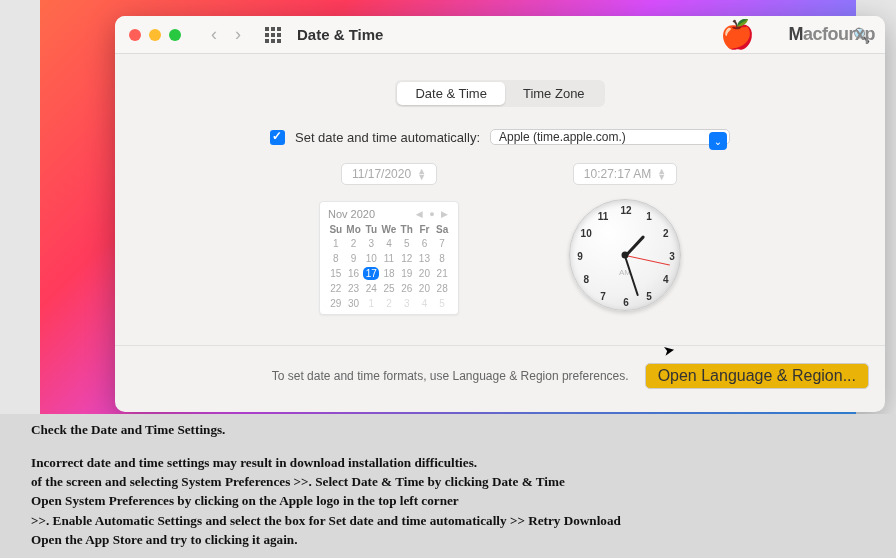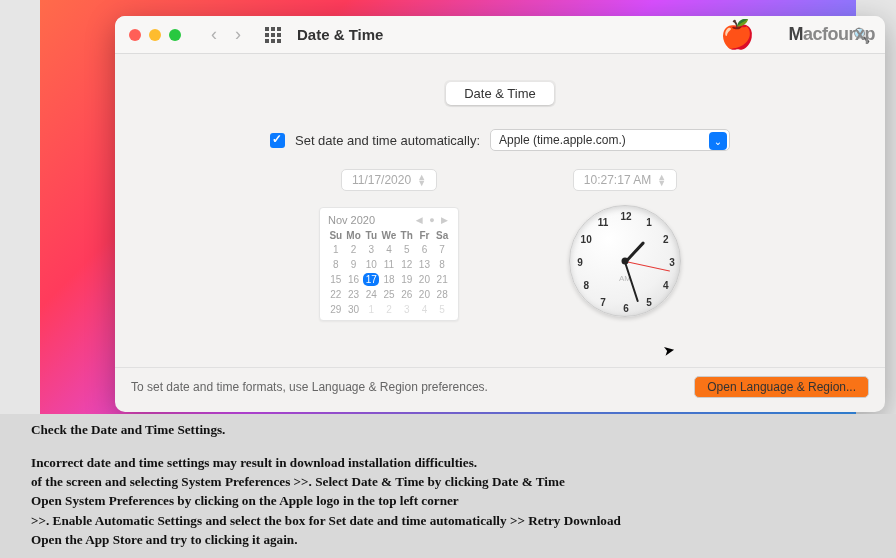--- a/index.html
+++ b/index.html
@@ -50,21 +50,21 @@
   .brand .m { color:#444; }
   .brand .rest { color:#888; font-weight:600; }
   .tabs { display:flex; justify-content:center; margin-top:26px; }
   .tabrow { display:flex; background:#e9e8e7; border-radius:6px; padding:2px; }
   .tab { padding:4px 18px; font-size:13px; border-radius:5px; color:#333; }
   .tab.active { background:#fff; box-shadow:0 1px 2px rgba(0,0,0,0.15); }
   .checkbox-row { display:flex; align-items:center; justify-content:center; margin-top:22px; gap:10px;}
   .checkbox { width:15px; height:15px; background:#0a7aff; border-radius:3px; position:relative; }
   .checkbox::after { content:'✓'; color:#fff; font-size:12px; position:absolute; top:-1px; left:2px; font-weight:bold;}
   .check-label { font-size:13px; color:#333;}
-  .server-select { width:240px; height:22px; background:#fff; border:1px solid #d0d0d0; border-radius:5px; display:flex; align-items:center; padding:0 8px; font-size:12px; color:#333; position:relative;}
+  .server-select { width:240px; height:16px; background:#fff; border:1px solid #d0d0d0; border-radius:5px; display:flex; align-items:center; padding:0 8px; font-size:12px; color:#333; position:relative;}
   .server-select .chev { position:absolute; right:2px; top:2px; width:18px; height:18px; background:#0a7aff; border-radius:4px; color:#fff; display:flex; align-items:center; justify-content:center; font-size:10px;}
   .main-area { display:flex; justify-content:center; gap:110px; margin-top:18px; align-items:flex-start;}
   .left-col { display:flex; flex-direction:column; align-items:center;}
   .date-field, .time-field { background:#fff; border:1px solid #ddd; border-radius:5px; padding:3px 10px; font-size:12px; color:#aaa; display:flex; align-items:center; gap:6px;}
   .stepper { color:#ccc; font-size:9px; line-height:6px; }
   .calendar { margin-top:16px; background:#fff; border:1px solid #e5e5e5; border-radius:4px; padding:6px 8px 4px; width:140px; box-shadow:0 1px 2px rgba(0,0,0,0.05);}
   .cal-head { display:flex; justify-content:space-between; align-items:center; font-size:11px; color:#999; margin-bottom:4px;}
   .cal-head .nav-small { font-size:9px; color:#ccc; letter-spacing:2px;}
   .cal-grid { display:grid; grid-template-columns:repeat(7,1fr); gap:2px 2px; font-size:10px; color:#aaa; text-align:center;}
   .cal-grid .dow { font-weight:600; color:#888;}
@@ -74,23 +74,23 @@
   .right-col { display:flex; flex-direction:column; align-items:center;}
   .clock { margin-top:14px; width:112px; height:112px; border-radius:50%; background:radial-gradient(circle at 35% 30%, #fff 0%, #f2f2f2 60%, #d8d8d8 100%); border:1px solid #ccc; position:relative; box-shadow: inset 0 2px 6px rgba(0,0,0,0.15), 0 2px 4px rgba(0,0,0,0.15);}
   .clock .num { position:absolute; font-size:10px; font-weight:600; color:#333; transform:translate(-50%,-50%);}
   .clock .ampm { position:absolute; top:62%; left:50%; transform:translateX(-50%); font-size:8px; color:#bbb;}
   .hand { position:absolute; top:50%; left:50%; transform-origin:0 50%; background:#222; height:2px; border-radius:2px;}
   .hand.hour { width:28px; height:3px;}
   .hand.min { width:42px; height:2px;}
   .hand.sec { width:46px; height:1px; background:#e53935;}
   .clock .center { position:absolute; top:50%; left:50%; width:7px; height:7px; background:#222; border-radius:50%; transform:translate(-50%,-50%);}
   .cursor { position:absolute; top:326px; left:548px; font-size:14px; color:#000; transform:rotate(-10deg);}
-  .footer-row { position:absolute; bottom:6px; left:0; right:0; padding:8px 16px; display:flex; align-items:center; justify-content:space-between; gap:16px; border-top:1px solid #e0e0e0;}
+  .footer-row { position:absolute; bottom:6px; left:0; right:0; padding:17px 16px; display:flex; align-items:center; justify-content:flex-end; gap:16px; border-top:1px solid #e0e0e0;}
   .footer-text { font-size:12px; color:#666;}
-  .lang-btn { background:#f97316; border:1px solid #ccc; border-radius:5px; padding:3px 12px; font-size:12px; color:#333;}
+  .lang-btn { background:#eab308; border:1px solid #ccc; border-radius:5px; padding:3px 12px; font-size:16px; color:#333;}
   .instructions { position:absolute; top:414px; left:0; width:896px; height:144px; background:#d9d9d9; padding:6px 31px; font-family: Georgia, serif; font-size:13.2px; line-height:1.45; color:#111; font-weight:600;}
   .instructions p { margin:0;}
   .instructions .gap { height:14px;}
 </style>
 </head>
 <body>
 
 <div class="wallpaper"></div>
 
 <div class="window">
@@ -121,20 +121,21 @@
     </div>
     <div class="logo">🍎</div>
     <div class="brand">
       <span class="m">M</span><span class="rest">acfourxp</span>
     </div>
   </div>
 
   <div class="tabs">
     <div class="tabrow">
       <div class="tab active">Date &amp; Time</div>
+      <div class="tab">Time Zone</div>
     </div>
   </div>
 
   <div class="checkbox-row">
     <div class="checkbox"></div>
     <div class="check-label">Set date and time automatically:</div>
     <div class="server-select">
       <span>Apple (time.apple.com.)</span>
       <span class="chev">⌄</span>
     </div>

